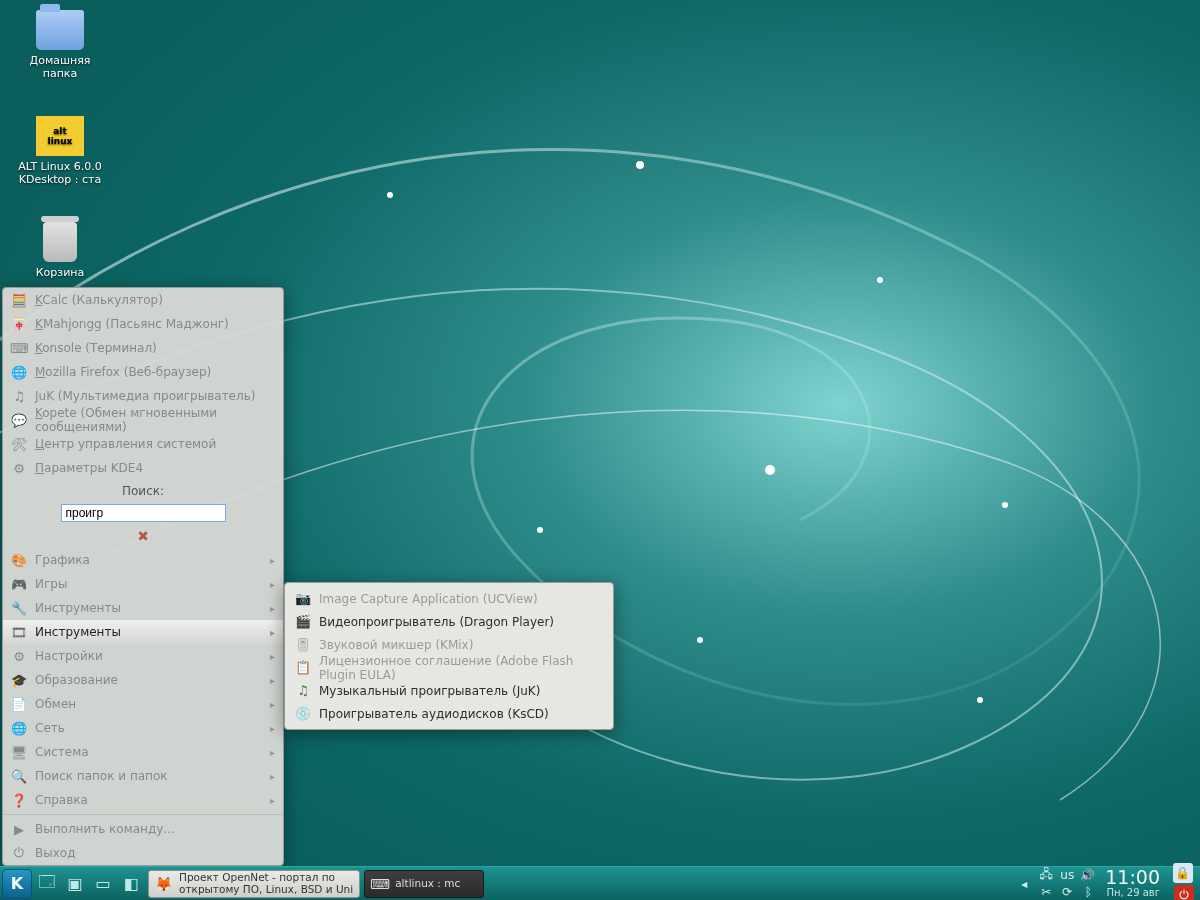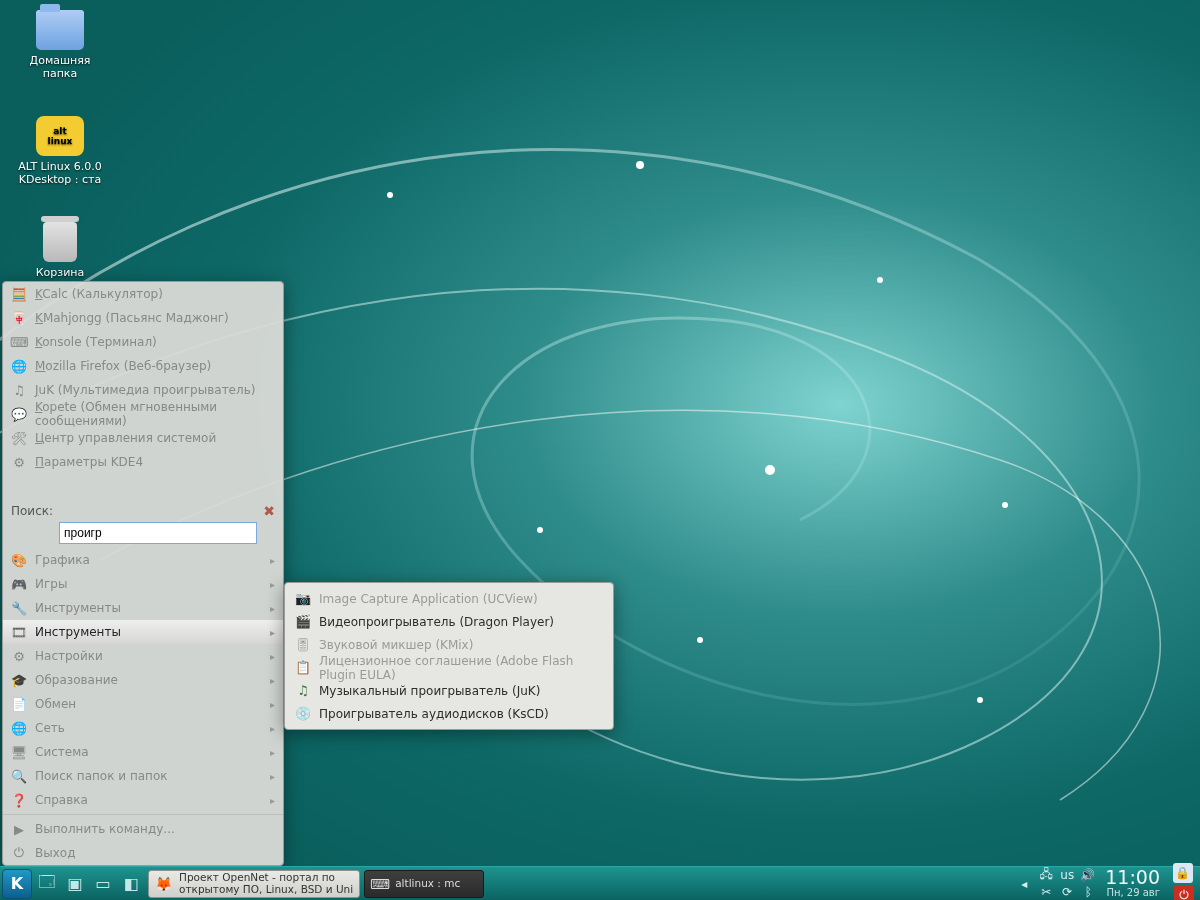--- a/index.html
+++ b/index.html
@@ -15,45 +15,45 @@
   .swirl {
     position: absolute; inset: 0; pointer-events: none;
   }
 
   
   .desktop-icons { position: absolute; top: 10px; left: 12px; display: flex; flex-direction: column; gap: 36px; }
   .desk-icon { width: 96px; text-align: center; color: #fff; font-size: 11px; cursor: pointer; text-shadow: 0 1px 2px rgba(0,0,0,.8); }
   .desk-icon .glyph { width: 48px; height: 40px; margin: 0 auto 4px; display:flex;align-items:center;justify-content:center; }
   .folder { background: linear-gradient(#aecdf5,#6ea2e0); border-radius: 3px 3px 5px 5px; position: relative; }
   .folder::before { content:""; position:absolute; top:-6px; left:4px; width:20px; height:8px; background:#8fb8ec; border-radius:2px 2px 0 0; }
-  .alt-badge { background:#f2cc30; border-radius:8px; color:#000; font-weight:bold; font-size:9px; display:flex;align-items:center;justify-content:center; }
+  .alt-badge { background:#f2cc30; border-radius:0; color:#000; font-weight:bold; font-size:9px; display:flex;align-items:center;justify-content:center; }
   .trash { width:34px;height:40px;margin:0 auto 4px; background: linear-gradient(#e2e2e2,#b9b9b9); border-radius: 4px 4px 6px 6px; position:relative; }
   .trash::before{content:"";position:absolute;top:-6px;left:-2px;right:-2px;height:6px;background:#cfcfcf;border-radius:3px;}
 
   
   .kmenu {
     position: absolute; left: 2px; bottom: 34px; width: 282px;
     background: rgba(218,218,215,.95);
     border: 1px solid #9a9a96; border-radius: 4px;
     box-shadow: 0 4px 18px rgba(0,0,0,.4);
   }
   .kmenu .row {
     display:flex; align-items:center; gap:8px;
     padding: 4px 8px; height: 24px;
     color:#888; cursor: pointer;
   }
   .kmenu .row.enabled { color:#3a3a3a; }
   .kmenu .row.hovered { background: linear-gradient(#efefef,#d6d6d4); color:#222; }
   .kmenu .row .chev { margin-left:auto; color:#999; font-size:10px; }
   .kmenu .icon16 { width:16px; height:16px; display:inline-flex; align-items:center; justify-content:center; color:#888; font-size:13px; flex:0 0 16px;}
   .kmenu .row.enabled .icon16 { color:#5a5a5a; }
-  .kmenu .search-row { display:flex; align-items:center; gap:6px; padding:4px 8px; }
+  .kmenu .search-row { display:flex; align-items:center; gap:6px; padding:4px 8px;flex-direction:column; }
   .kmenu .search-row label { color:#555; }
   .kmenu .search-row input {
-    flex:1; height:20px; border:1px solid #7ba9df; background:#fff; padding:10px 4px; font-size:12px;margin-top:44px;
+    flex:1; height:20px; border:1px solid #7ba9df; background:#fff; padding:1px 4px; font-size:12px;
   }
   .kmenu .clear { color:#b0584a; font-size:14px; cursor:pointer; }
   .ksep { height:1px; background:#bfbfba; margin:2px 0; }
 
   
   .submenu {
     position:absolute; left:284px; bottom:170px; width:330px;
     background:#e6e6e3; border:1px solid #9a9a96; border-radius:4px;
     box-shadow: 0 4px 18px rgba(0,0,0,.4);
     padding:4px 0;

